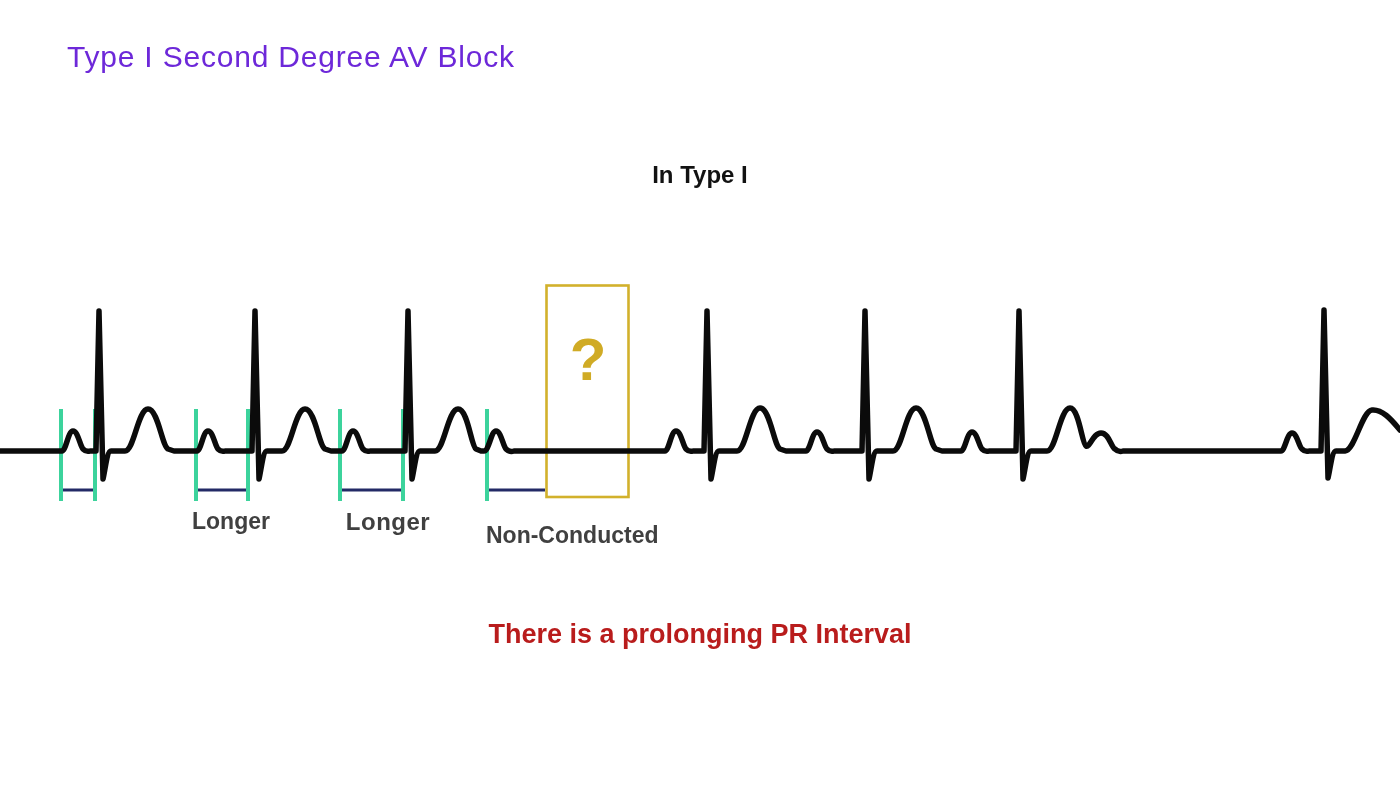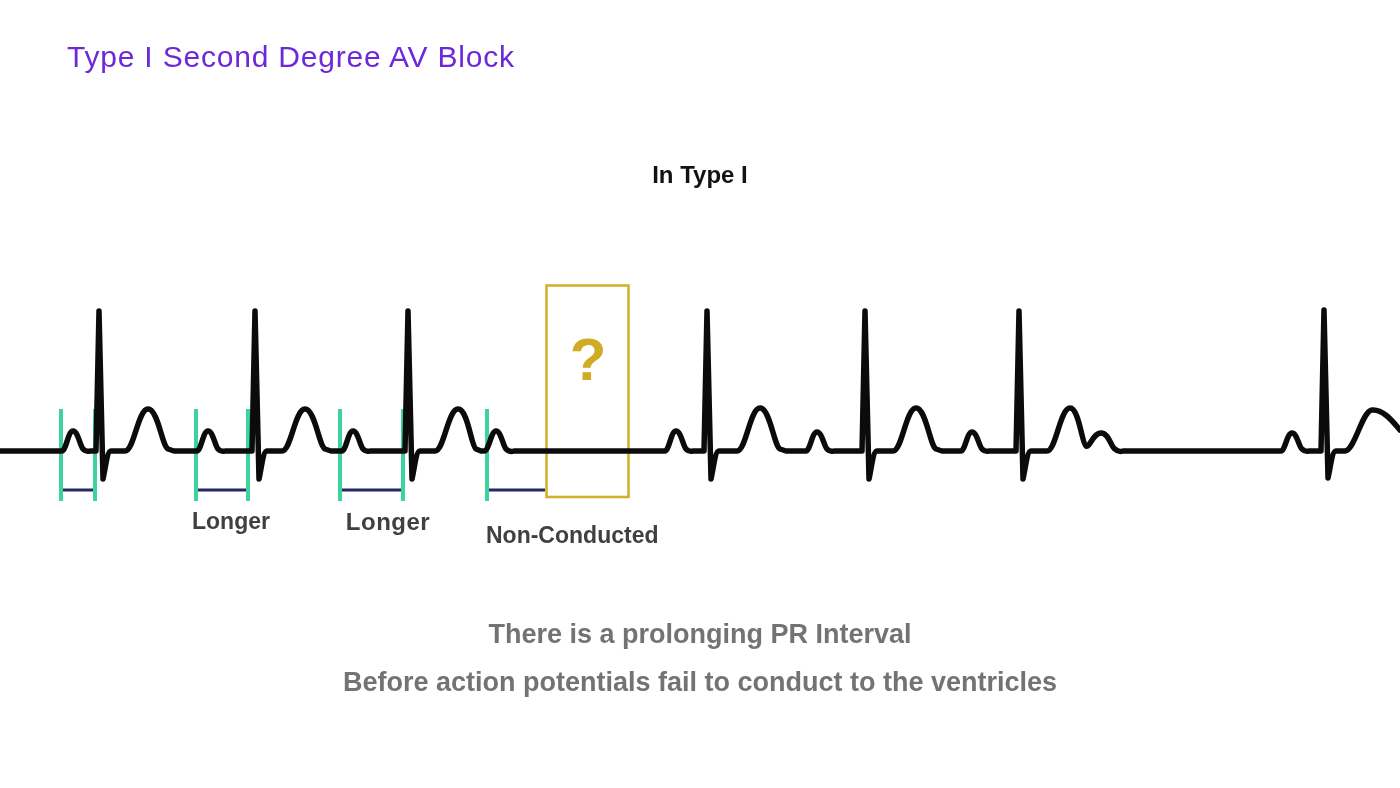--- a/index.html
+++ b/index.html
@@ -64,21 +64,21 @@
   .lbl-noncond  { left: 486px; line-height: 30px; margin-top: 12px; }
   .caption {
     position: absolute;
     left: 0;
     right: 0;
     top: 610px;
     text-align: center;
     font-size: 27px;
     font-weight: 700;
     line-height: 48px;
-    color: #737373;
+    color: #b91c1c;
   }
 </style>
 </head>
 <body>
 
 <div class="canvas">
 
   <div class="title">Type I Second Degree AV Block</div>
 
   <div class="heading">
@@ -149,16 +149,15 @@
   <div class="qmark">?</div>
 
   <div class="lbl lbl-longer-1">Longer</div>
   <div class="lbl lbl-longer-2">Longer</div>
   <div class="lbl lbl-noncond">
     <div>Non-Conducted</div>
   </div>
 
   <div class="caption">
     <div>There is a prolonging PR Interval</div>
-    <div>Before action potentials fail to conduct to the ventricles</div>
   </div>
 
 </div>
 
 </body></html>

